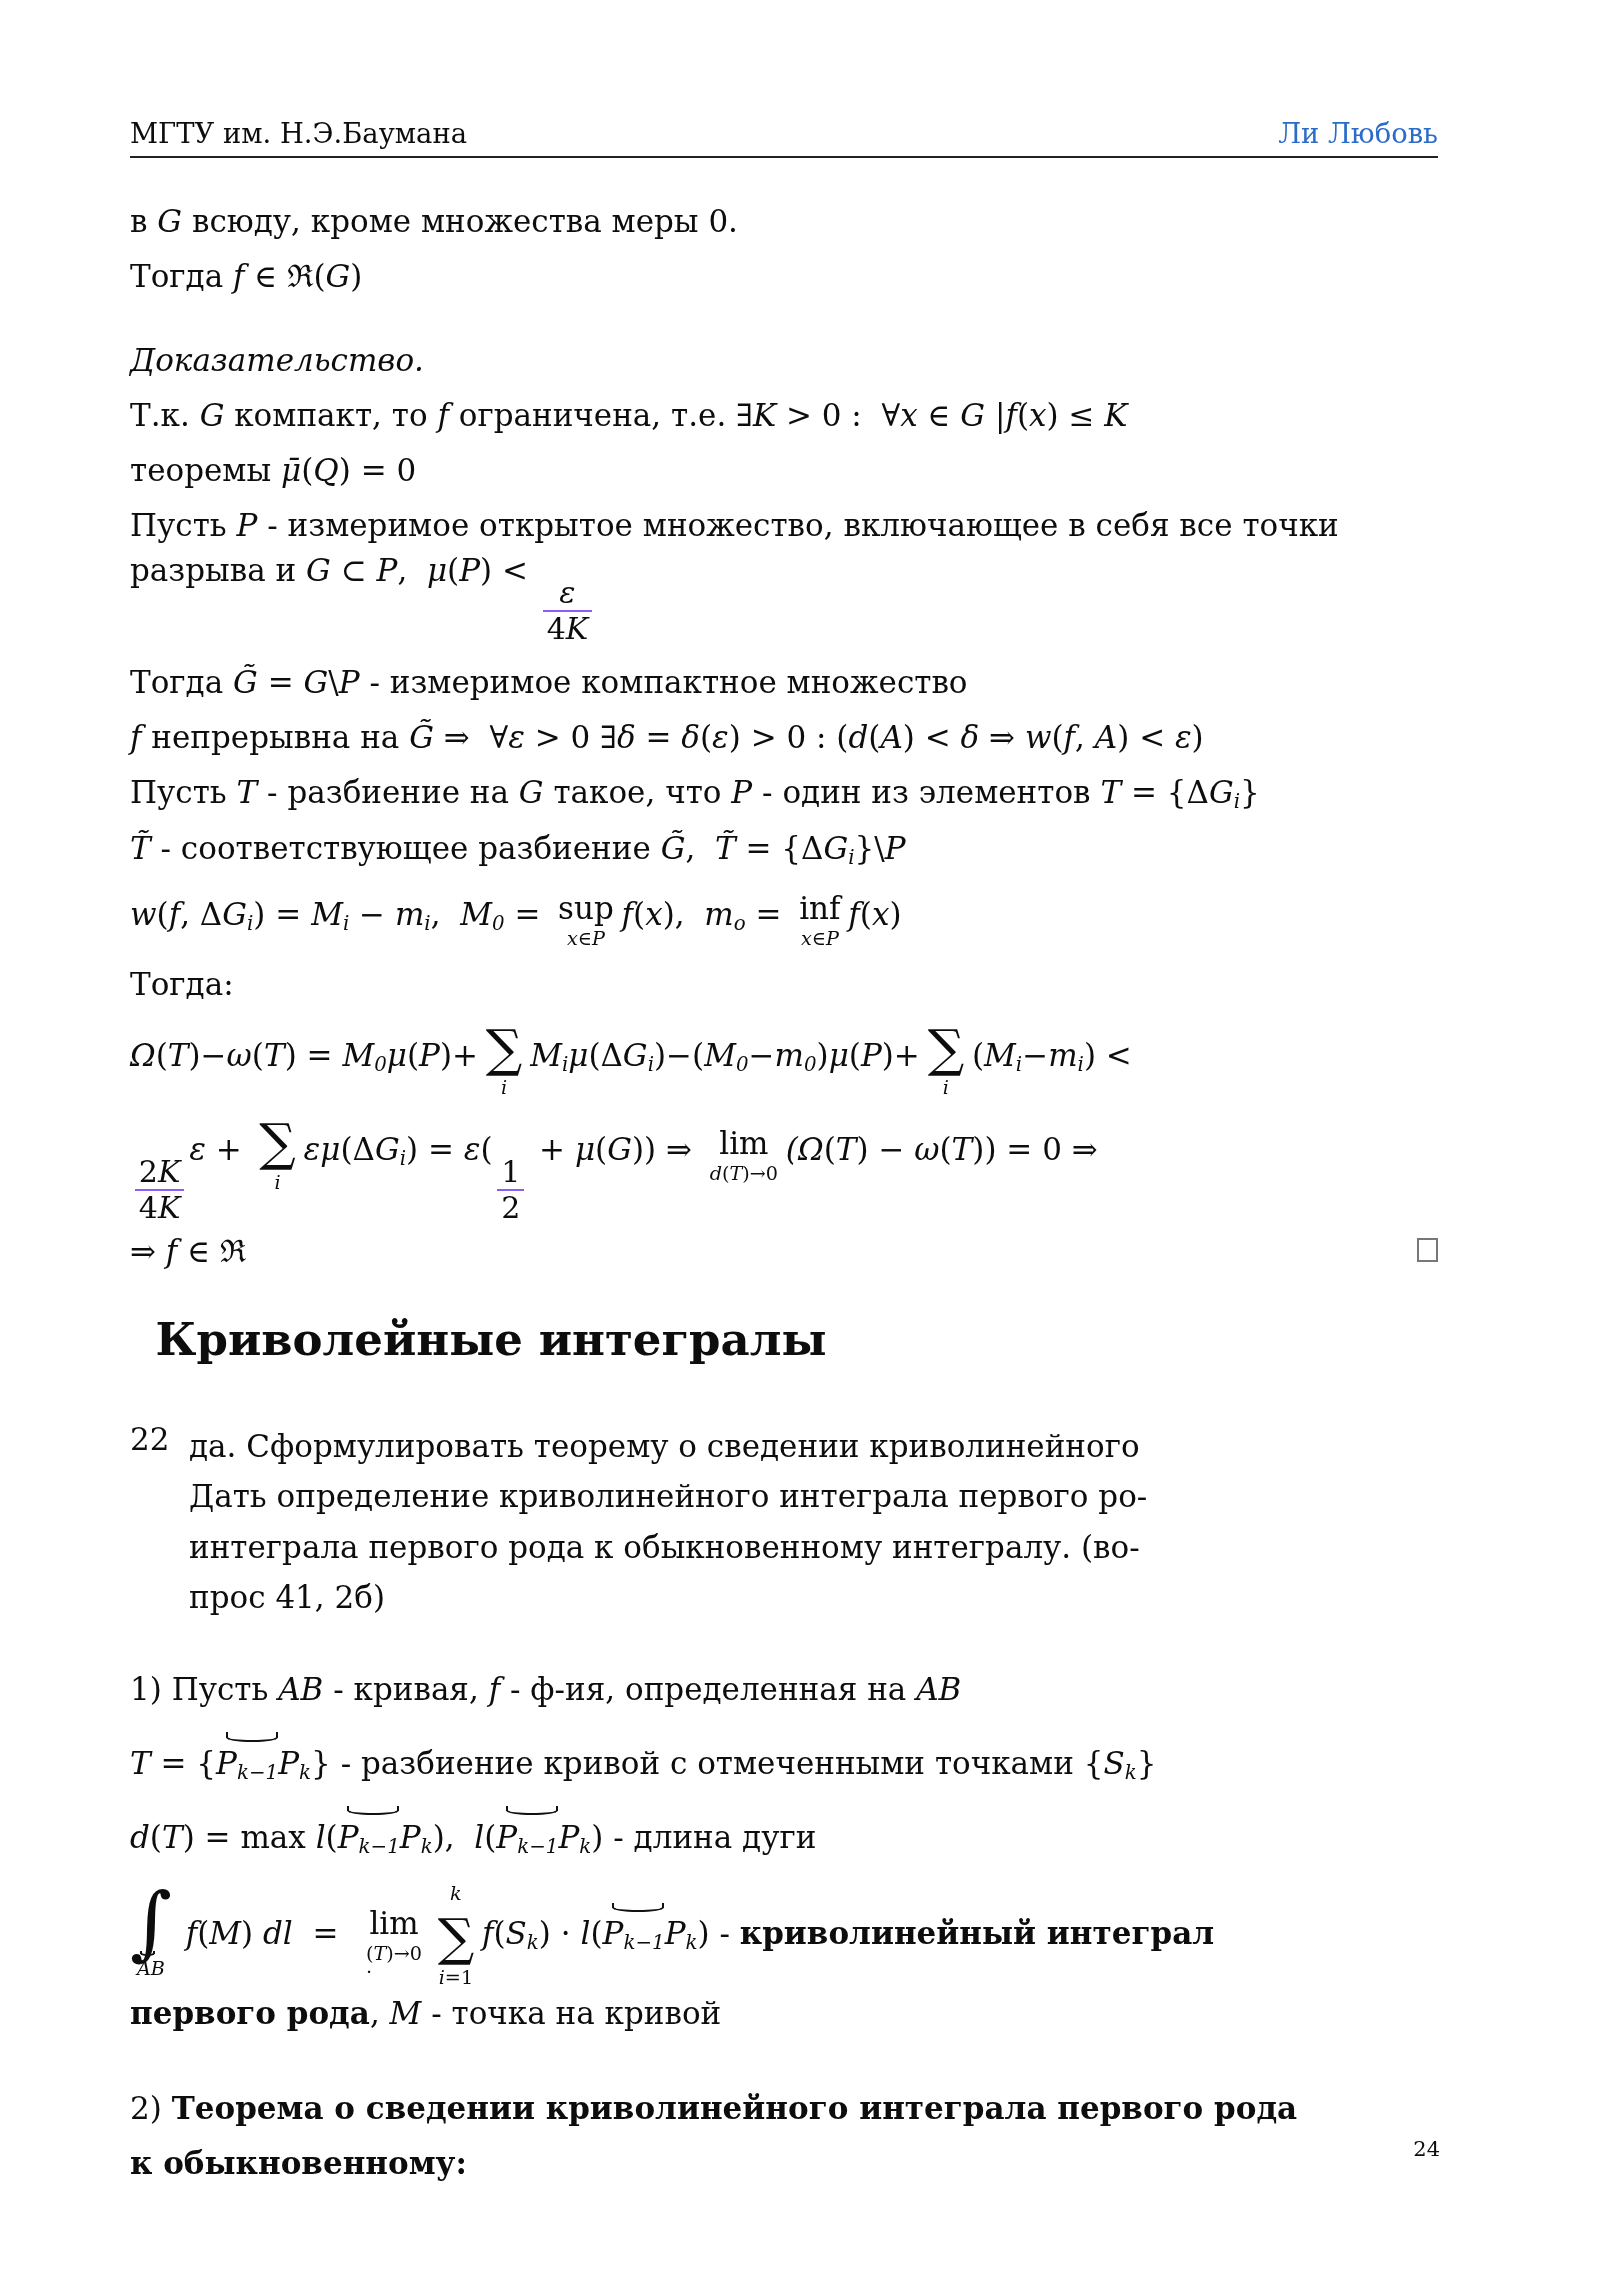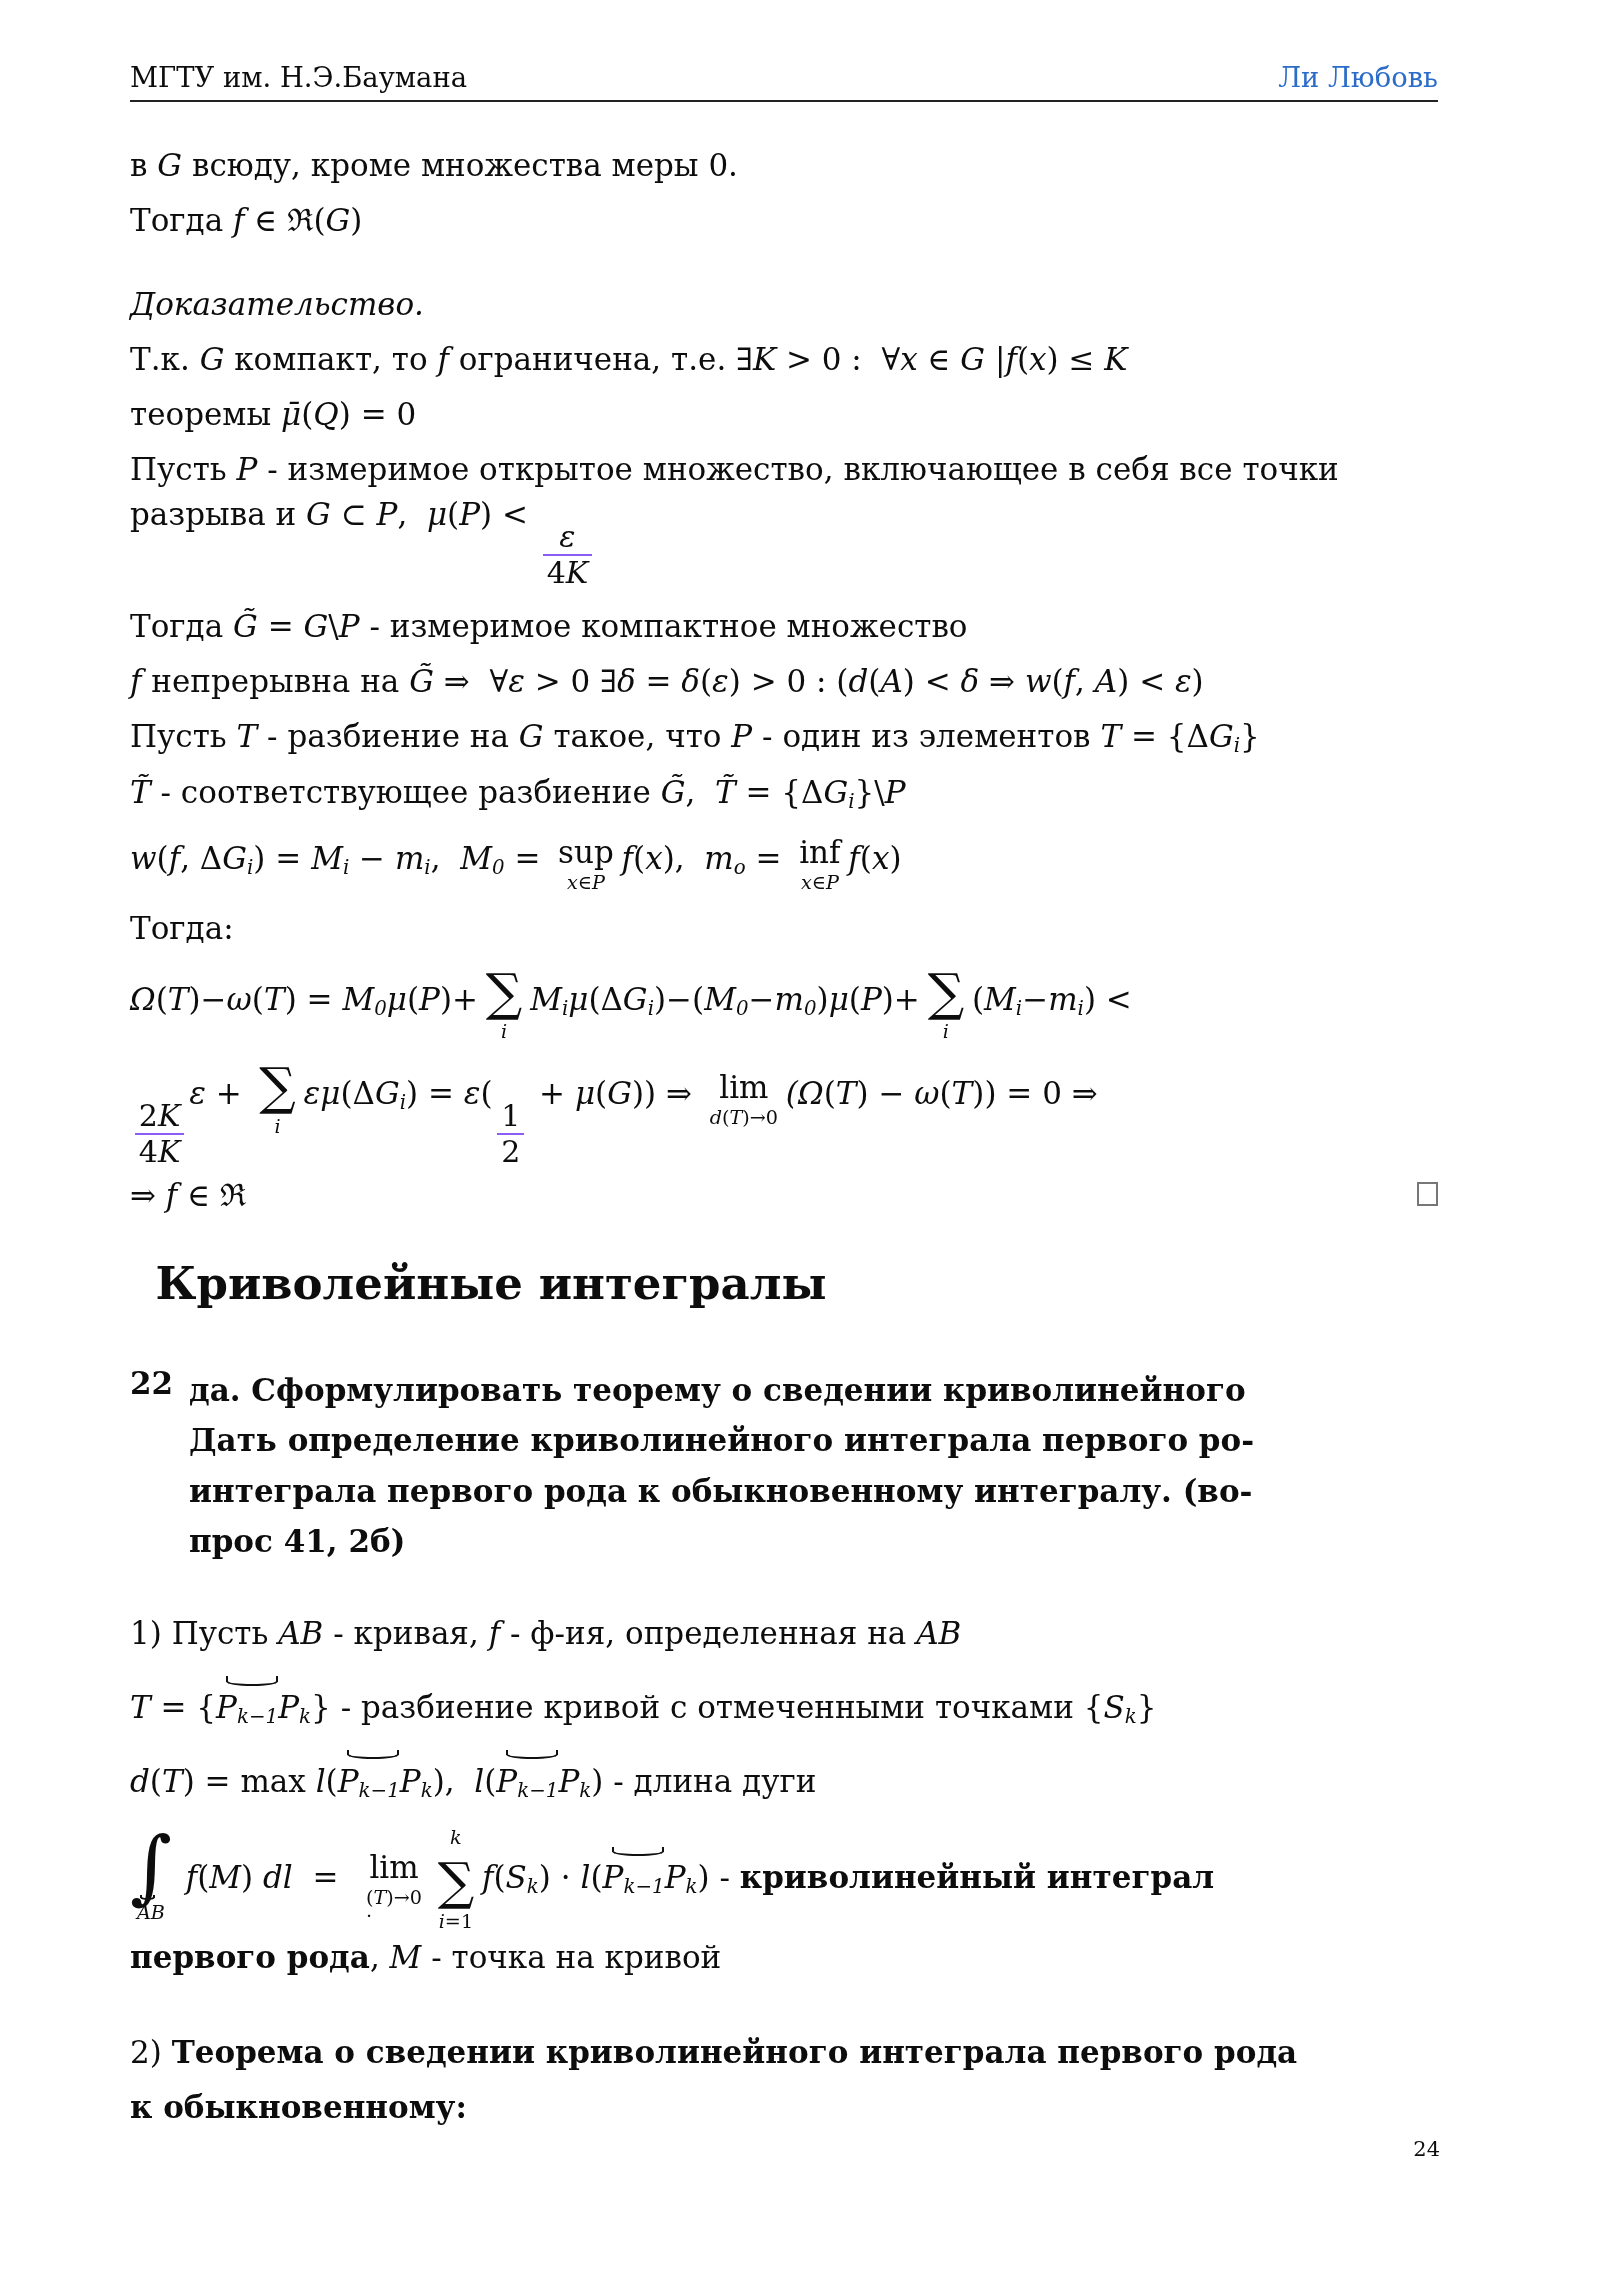--- a/index.html
+++ b/index.html
@@ -1,17 +1,17 @@
 <!DOCTYPE html>
 <html><head>
 <meta charset="utf-8">
 <style>
   html,body{margin:0;padding:0;background:#ffffff;}
   .page{position:relative;width:1620px;height:2292px;background:#fff;overflow:hidden;
-        box-sizing:border-box;padding:62px 182px 0 130px;
+        box-sizing:border-box;padding:118px 182px 0 130px;
         font-family:"DejaVu Serif","Liberation Serif",serif;color:#0d0d0d;}
   .hdr{display:flex;justify-content:space-between;align-items:baseline;font-size:27.4px;}
   .rule{border-top:2px solid #222;margin-top:6.9px;}
   #doc-body{font-size:31px;}
   .ln{white-space:pre;margin-top:18.6px;line-height:1.18;}
   .mt-first{margin-top:45px;}
   .mt-para{margin-top:47px;}
   .mt-item{margin-top:49px;}
   .mt-theorem{margin-top:59px;}
   .eq{margin-top:13.7px;}
@@ -35,21 +35,21 @@
   .und{font-size:0.62em;margin-top:4.9px;}
   .und2{font-size:0.62em;line-height:0.45;align-self:flex-start;}
   .intop{display:inline-flex;flex-direction:column;align-items:center;vertical-align:middle;margin-right:13.7px;}
   .isym{font-size:2.6em;line-height:0.8;}
   .iund{font-size:0.62em;margin-top:3.9px;}
   .arcw{position:relative;display:inline-block;}
   .arcm{position:absolute;top:-0.40em;left:10%;width:55%;height:0.30em;
         border:2.5px solid #111;border-top:none;border-radius:0 0 100% 100%;box-sizing:border-box;}
   .qed{width:16.7px;height:19.6px;border:2px solid #777;display:inline-block;}
   .sect{font-size:45px;font-weight:700;margin-top:44px;padding-left:25.5px;}
-  .qblk{display:flex;margin-top:55px;font-weight:700;font-size:31px;}
+  .qblk{display:flex;margin-top:55px;font-weight:400;font-size:31px;}
   .qnum{width:59px;flex:none;}
   .qtxt{line-height:1.62;}
   .qline{white-space:pre;}
   .split{display:flex;justify-content:space-between;align-items:center;}
   .pgnum{position:absolute;right:180px;top:2137px;font-size:21px;}
 </style>
 </head>
 <body>
 
 <div class="page">

